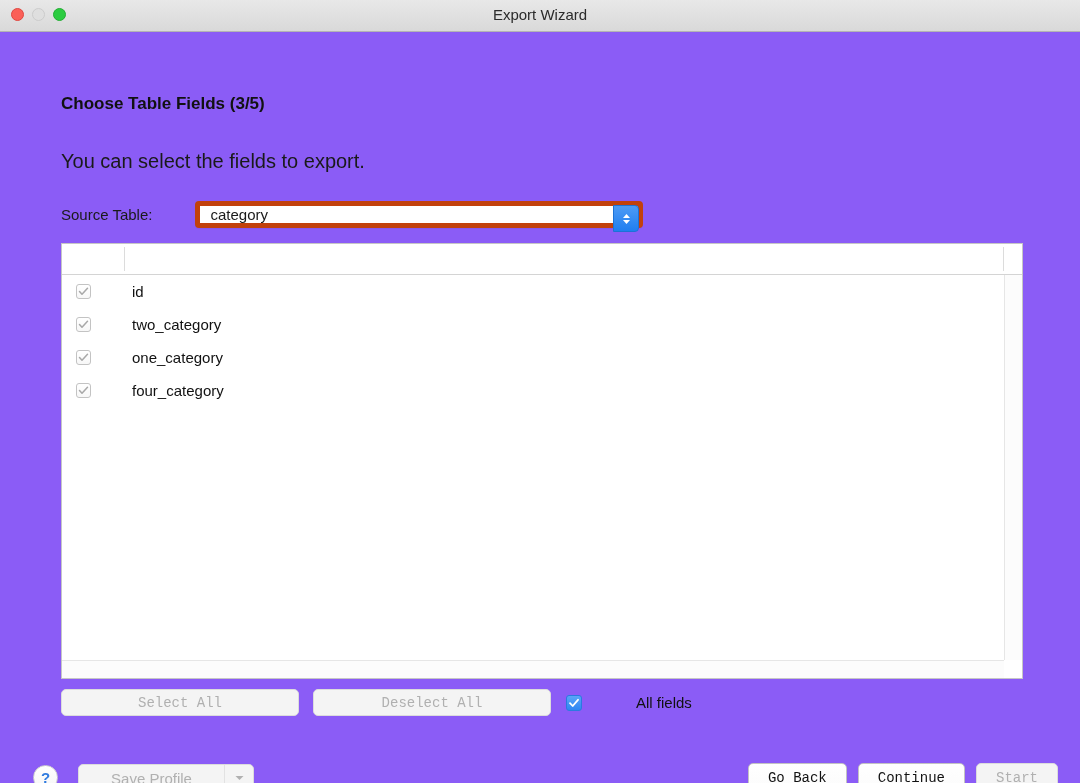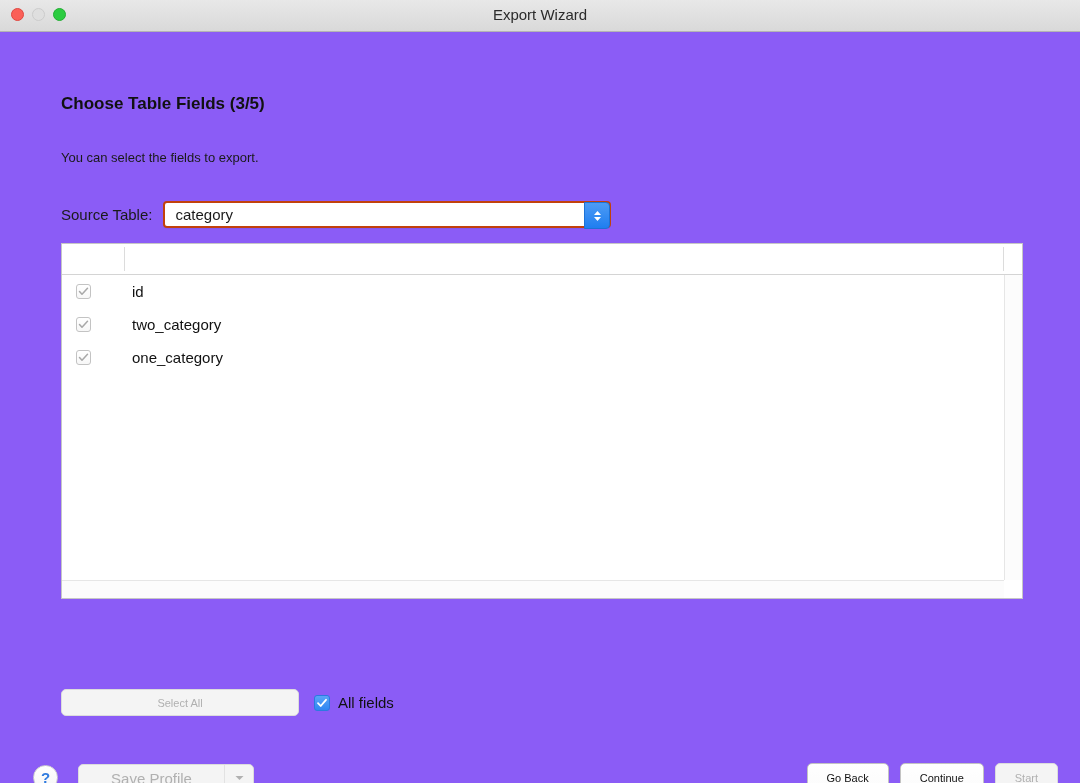--- a/index.html
+++ b/index.html
@@ -61,45 +61,46 @@
     top: 62px;
     font-size: 17px;
     font-weight: bold;
     color: #111;
     white-space: nowrap;
   }
   .subheading {
     position: absolute;
     left: 61px;
     top: 118px;
-    font-size: 13px;
+    font-size: 20px;
     color: #1a1a1a;
     white-space: nowrap;
   }
 
   
   .source-row {
     position: absolute;
     left: 61px;
     top: 169px;
     display: flex;
     align-items: center;
+    gap: 32px;
   }
   .source-label {
     font-size: 15px;
     color: #1a1a1a;
     margin-right: 11px;
     white-space: nowrap;
   }
   .combobox {
     position: relative;
     width: 448px;
     height: 27px;
     background: #ffffff;
-    border: 2px solid #c2410c;
+    border: 5px solid #c2410c;
     border-radius: 4px;
     box-sizing: border-box;
     box-shadow: 0 1px 0 rgba(0,0,0,0.04);
     display: flex;
     align-items: center;
   }
   .combobox .value {
     padding-left: 10px;
     font-size: 15px;
     color: #1a1a1a;
@@ -121,21 +122,21 @@
     justify-content: center;
   }
   .combo-stepper svg { display: block; }
 
   
   .list-box {
     position: absolute;
     left: 61px;
     top: 211px;
     width: 962px;
-    height: 356px;
+    height: 436px;
     background: #ffffff;
     border: 1px solid #c6c6c6;
     box-sizing: border-box;
     overflow: hidden;
   }
   .list-header {
     position: relative;
     height: 31px;
     background: #ffffff;
     border-bottom: 1px solid #d4d4d4;
@@ -231,22 +232,22 @@
 
   
   .selectrow {
     position: absolute;
     left: 61px;
     top: 657px;
     display: flex;
     align-items: center;
   }
   .btn {
-    font-family: Liberation Sans, sans-serif;
-    font-size: 11px;
+    font-family: Liberation Mono, monospace;
+    font-size: 14px;
     border-radius: 5px;
     box-sizing: border-box;
     display: flex;
     align-items: center;
     justify-content: center;
     white-space: nowrap;
   }
   .btn-wide {
     width: 238px;
     height: 27px;
@@ -260,20 +261,21 @@
     background: linear-gradient(to bottom, #ffffff, #fbfbfb);
     border: 1px solid #c3c3c3;
     color: #111;
     box-shadow: 0 1px 0 rgba(0,0,0,0.05);
   }
   .gap14 { margin-left: 14px; }
   .allfields {
     display: flex;
     align-items: flex-end;
     margin-left: 15px;
+    gap: 46px;
   }
   .allfields .lbl {
     font-size: 15px;
     color: #111;
     margin-left: 8px;
     white-space: nowrap;
   }
 
   
   .help-btn {
@@ -400,30 +402,41 @@
           <span class="cb-disabled">
             <svg width="11" height="11" viewBox="0 0 11 11">
               <path d="M1.5 5.5 L4 8.3 L9.5 2.2" stroke="#a8a8a8" stroke-width="1.5" fill="none" stroke-linecap="round" stroke-linejoin="round"></path>
             </svg>
           </span>
         </span>
         <span class="cell-name">one_category</span>
       </div>
 
 
+      <div class="row">
+        <span class="cell-check">
+          <span class="cb-disabled">
+            <svg width="11" height="11" viewBox="0 0 11 11">
+              <path d="M1.5 5.5 L4 8.3 L9.5 2.2" stroke="#a8a8a8" stroke-width="1.5" fill="none" stroke-linecap="round" stroke-linejoin="round"></path>
+            </svg>
+          </span>
+        </span>
+        <span class="cell-name">four_category</span>
+      </div>
 
     </div>
 
     <div class="vscroll"></div>
     <div class="hscroll"></div>
     <div class="scroll-corner"></div>
   </div>
 
   <div class="selectrow">
     <div class="btn btn-wide btn-disabled">Select All</div>
+    <div class="btn btn-wide btn-disabled gap14">Deselect All</div>
     <div class="allfields">
       <span class="cb-blue">
         <svg width="12" height="12" viewBox="0 0 12 12">
           <path d="M2 6.2 L4.7 9 L10 2.8" stroke="#ffffff" stroke-width="1.8" fill="none" stroke-linecap="round" stroke-linejoin="round"></path>
         </svg>
       </span>
       <span class="lbl">All fields</span>
     </div>
   </div>
 

